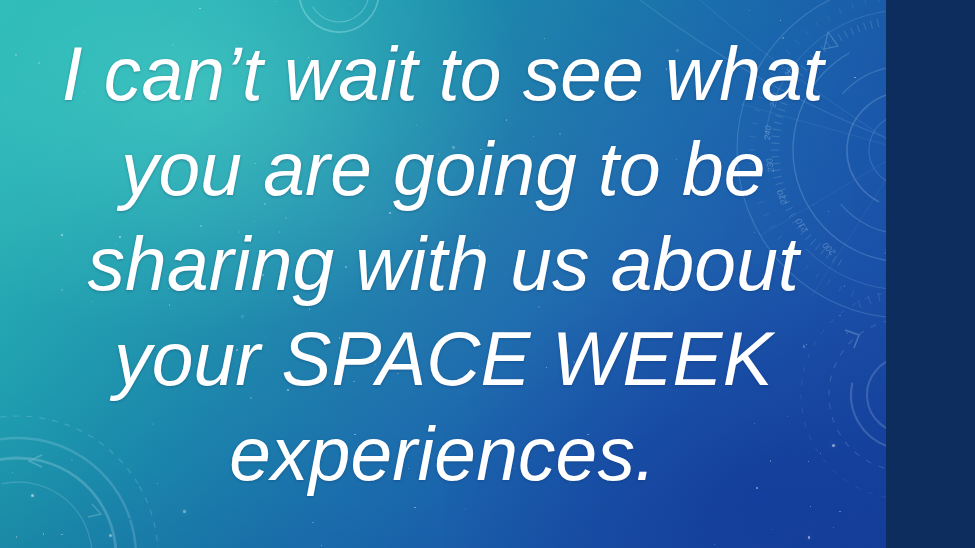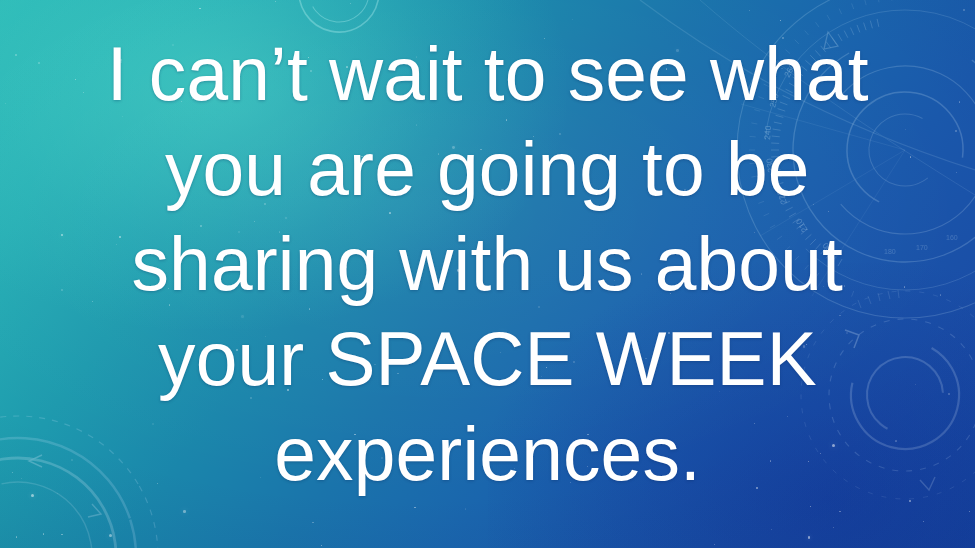--- a/index.html
+++ b/index.html
@@ -3,24 +3,25 @@
 <meta charset="utf-8">
 <title>Space Week Slide</title>
 <style>
   html, body {
     margin: 0;
     padding: 0;
     background: #0c2d5e;
   }
   #slide {
     position: relative;
-    width: 975px;
+    width: 886px;
     height: 548px;
     overflow: hidden;
     font-family: "Liberation Sans", "DejaVu Sans", sans-serif;
+    font-style: italic;
   }
 
   
   .bg-base {
     position: absolute;
     inset: 0;
     background: linear-gradient(127deg,
         #2fbcb8 0%,
         #26aeb4 13%,
         #1e9aae 26%,

